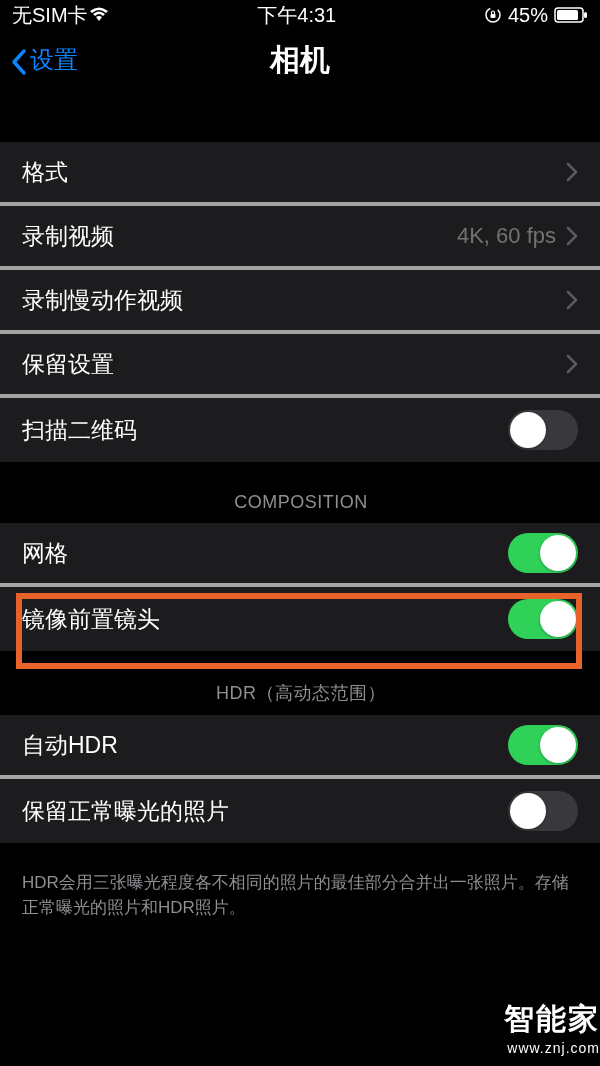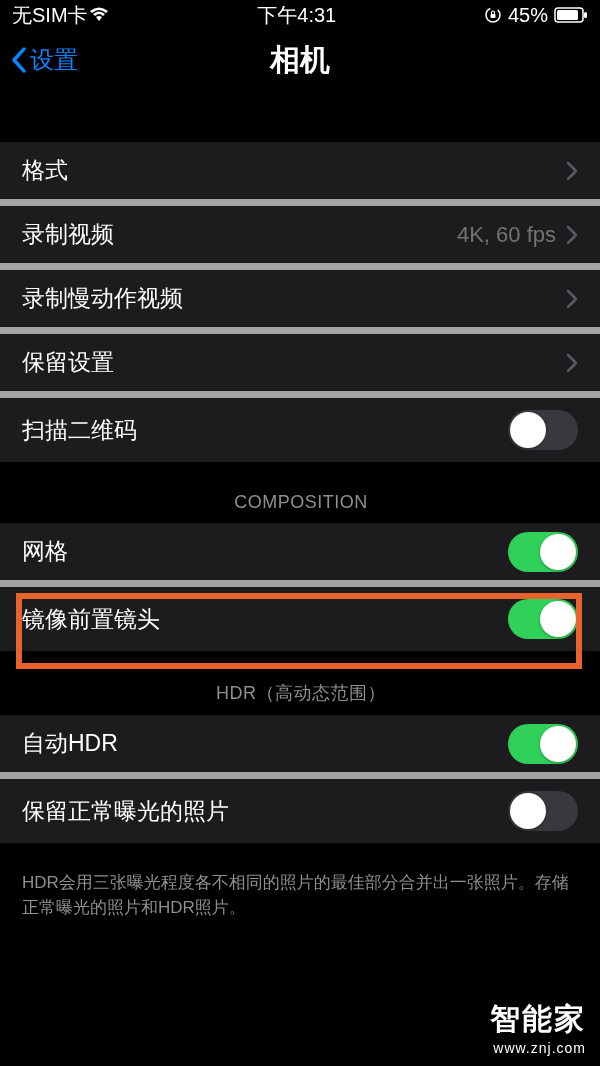--- a/index.html
+++ b/index.html
@@ -26,21 +26,21 @@
   .wifi-icon, .lock-icon, .battery-icon { display: inline-flex; align-items: center; }
   .nav-bar {
     height: 60px;
     display: flex;
     align-items: center;
     position: relative;
     padding: 0 10px;
   }
   .back-btn {
     display: flex;
-    align-items: center;
+    align-items: flex-end;
     color: #0a84ff;
     font-size: 24px;
     gap: 2px;
   }
   .nav-title {
     position: absolute;
     left: 50%;
     transform: translateX(-50%);
     font-size: 30px;
     font-weight: 600;
@@ -62,21 +62,21 @@
     line-height: 1.45;
     background: #000;
   }
   .row {
     height: 64px;
     background: #1c1c1e;
     display: flex;
     align-items: center;
     justify-content: space-between;
     padding: 0 22px;
-    border-bottom: 7px solid #a3a3a3;
+    border-bottom: 4px solid #a3a3a3;
     font-size: 23px;
   }
   .row:last-child { border-bottom: none; }
   .row-label { color: #fff; }
   .row-detail {
     display: flex;
     align-items: center;
     gap: 10px;
     color: #737373;
     font-size: 22px;
@@ -106,21 +106,21 @@
     position: absolute;
     left: 16px;
     top: 593px;
     width: 566px;
     height: 76px;
     border: 6px solid #e8622b;
     pointer-events: none;
   }
   .watermark {
     position: absolute;
-    right: 14px;
+    right: 0;
     bottom: 10px;
     text-align: right;
     color: #fff;
   }
   .watermark-main { font-size: 30px; font-weight: 700; letter-spacing: 2px; }
   .watermark-sub { font-size: 14px; letter-spacing: 1px; }
 </style>
 </head>
 <body>
 

